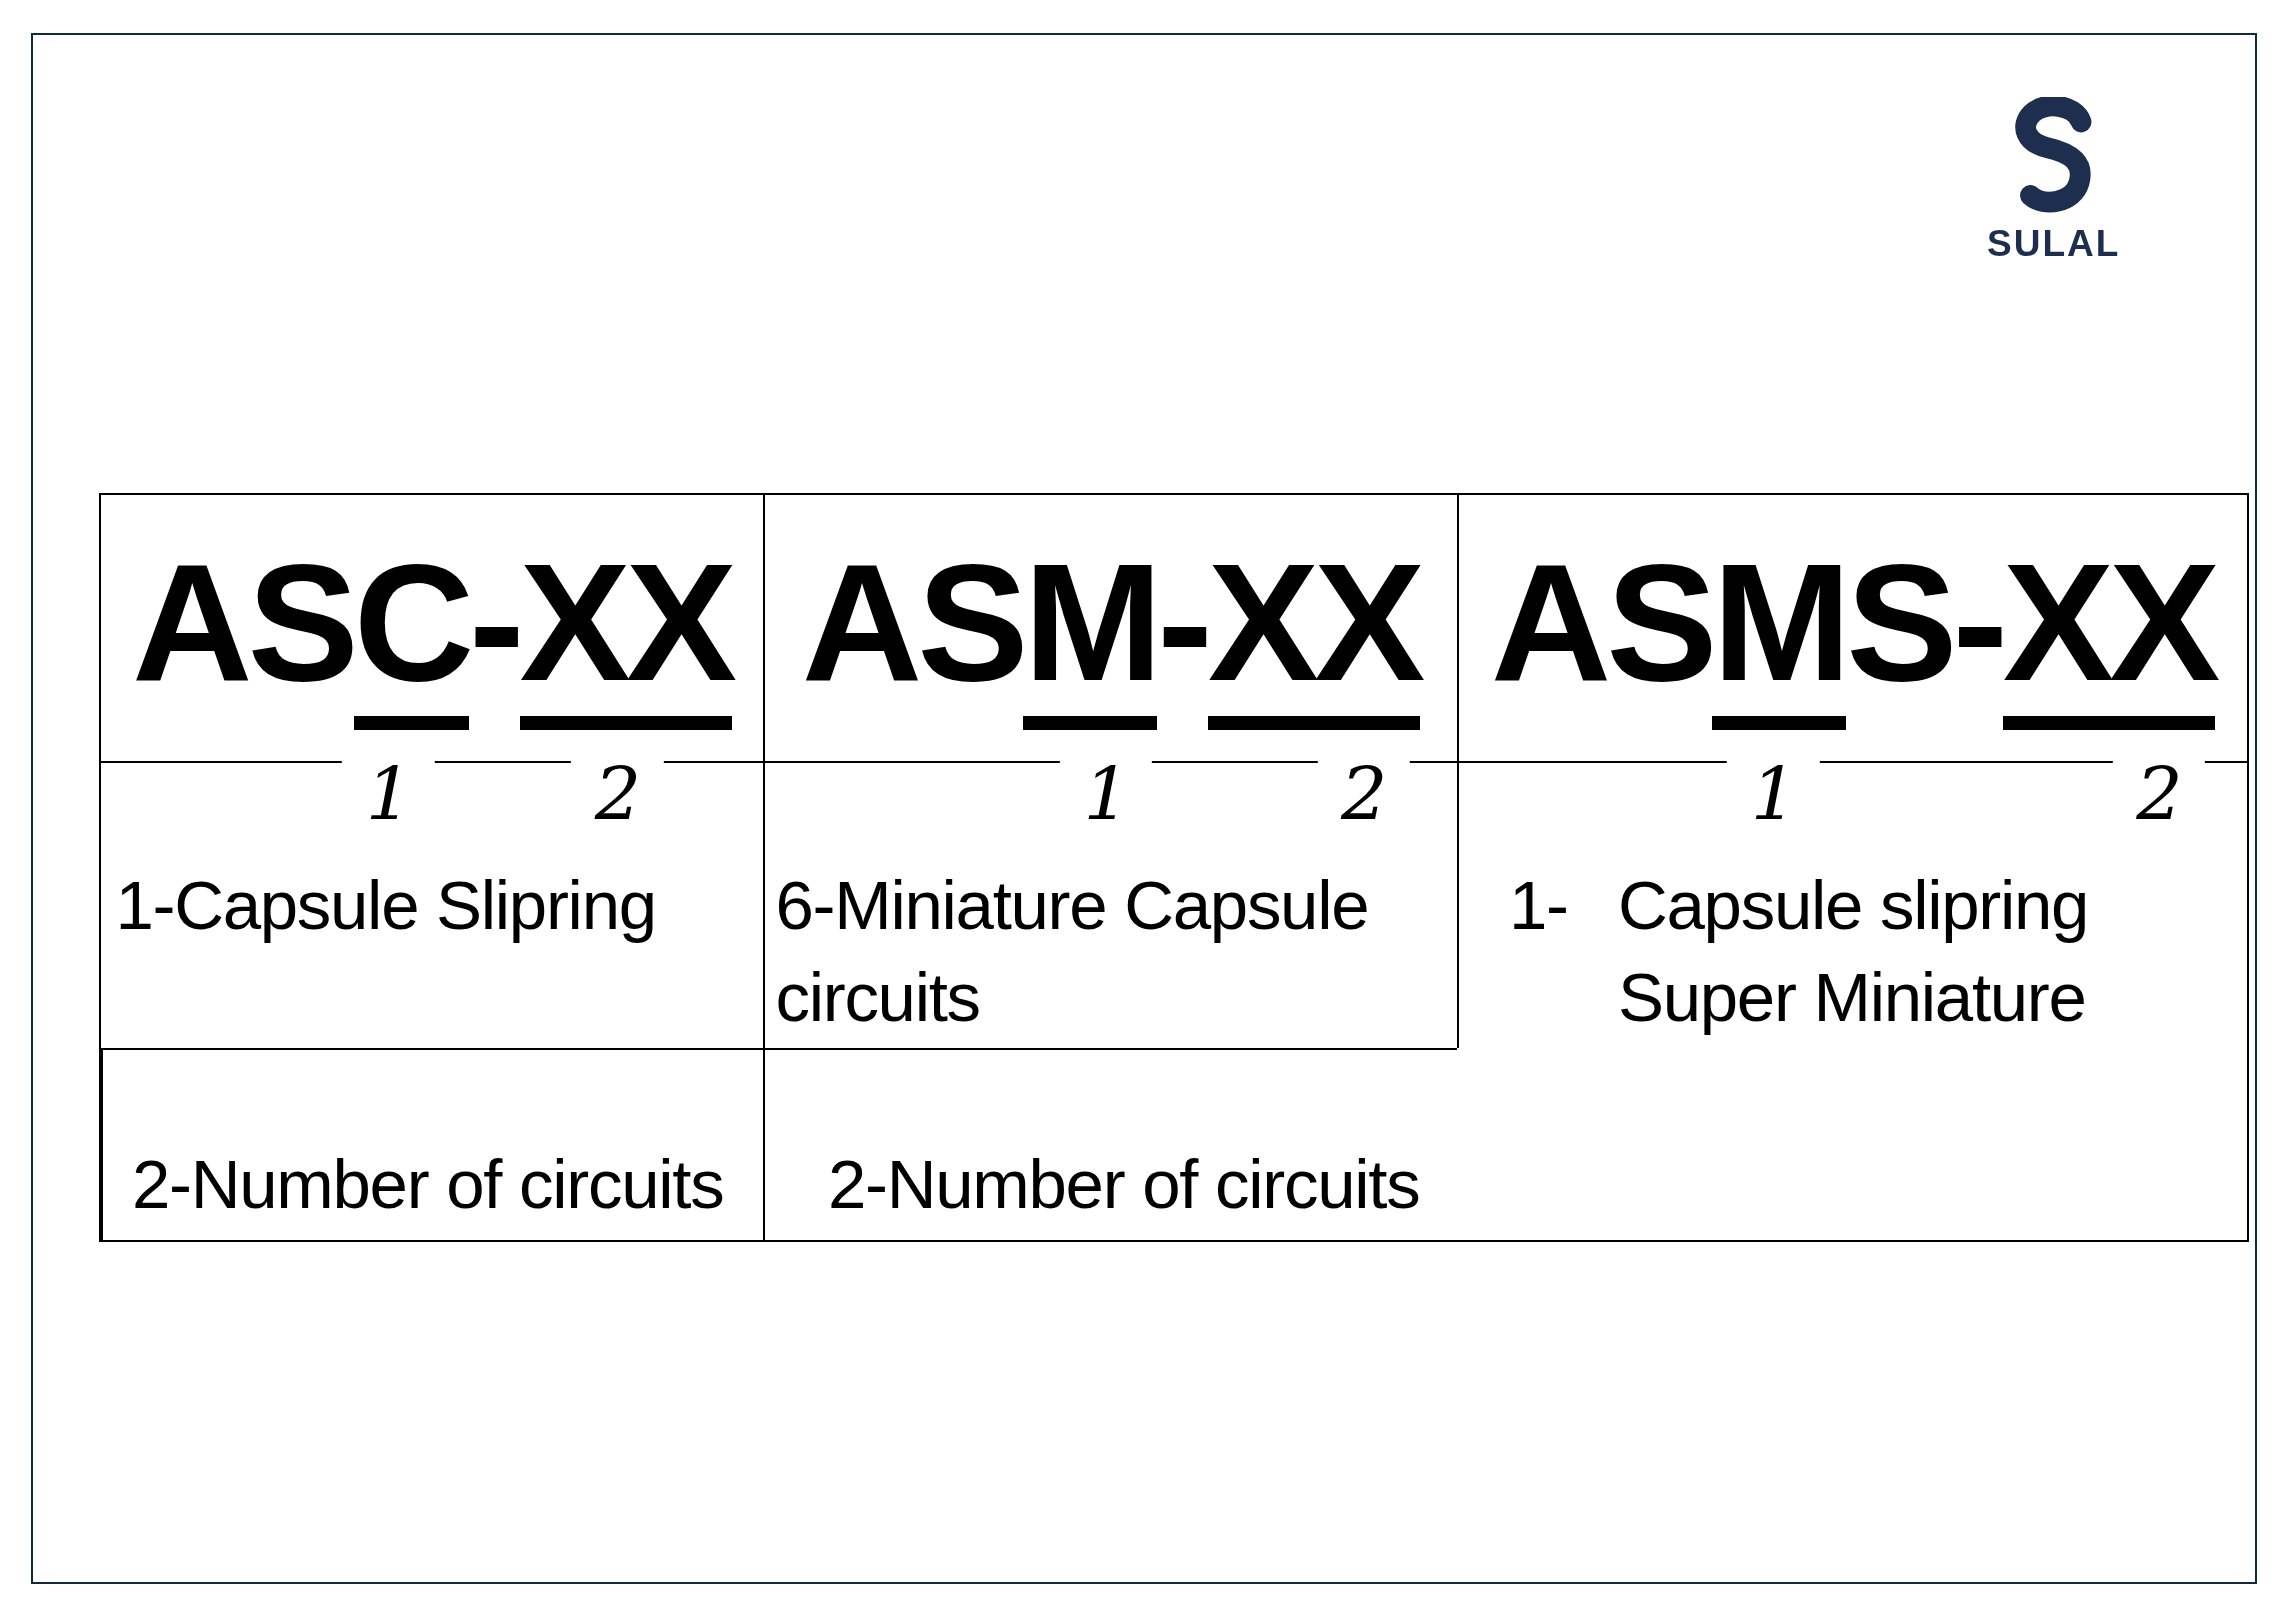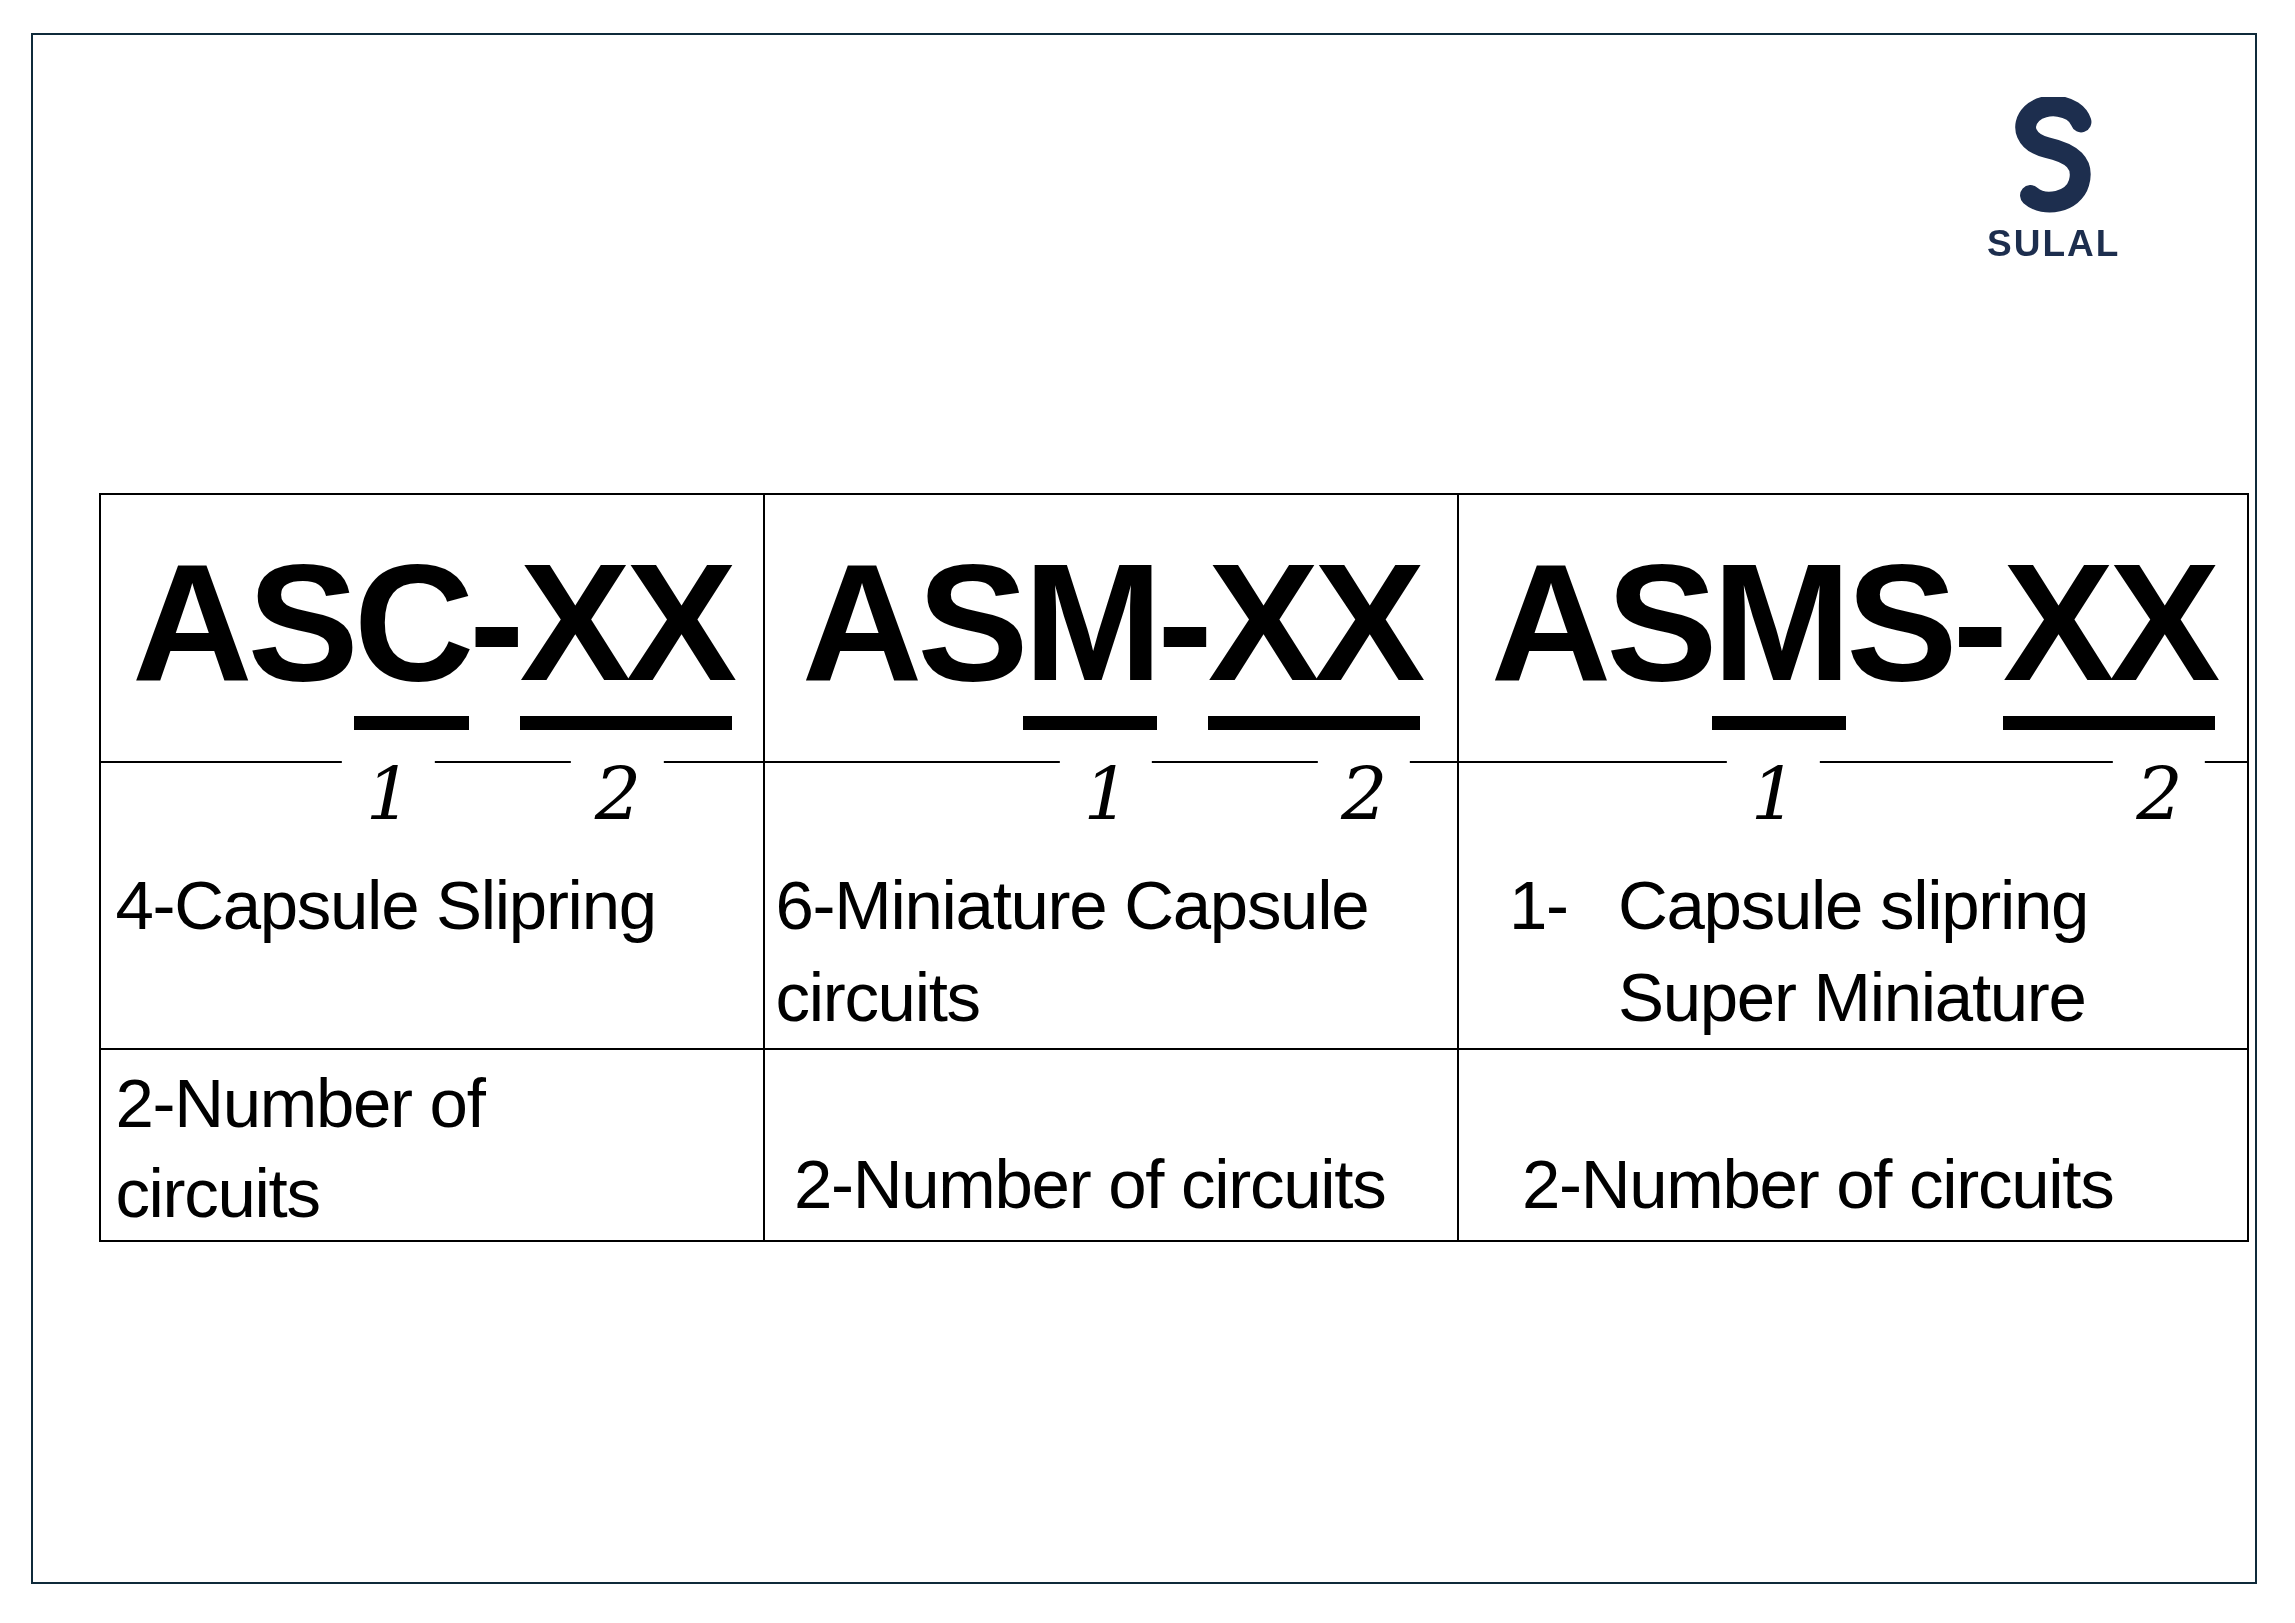--- a/index.html
+++ b/index.html
@@ -128,44 +128,40 @@
   <div class="cell head cv c2">
     <span>AS</span>
       <span class="ul">M</span>
       <span>S-</span>
       <span class="ul">XX</span>
   </div>
 
   <div class="cell ch body2 c0">
     <span class="callout" style="left:43.4%">1</span>
     <span class="callout" style="left:78%">2</span>
-    <div>4-Capsule Slipring</div>
+    <div>1-Capsule Slipring</div>
   </div>
   <div class="cell ch cv body2 c1">
     <span class="callout" style="left:49.3%">1</span>
     <span class="callout" style="left:86.5%">2</span>
     <div>6-Miniature Capsule</div>
     <div>circuits</div>
   </div>
   <div class="cell ch cv body2 c2">
     <span class="callout" style="left:39.9%">1</span>
     <span class="callout" style="left:88.8%">2</span>
     <div class="hang">
       <span class="marker">1-</span>
       <div>
         <div>Capsule slipring</div>
         <div>Super Miniature</div>
       </div>
     </div>
   </div>
 
-  <div class="cell ch body3 top c0">
-    <div>2-Number of</div>
-    <div>circuits</div>
-  </div>
   <div class="cell ch cv body3 bot c1">
     <div>2-Number of circuits</div>
   </div>
   <div class="cell ch cv body3 bot c2">
     <div>2-Number of circuits</div>
   </div>
 
 </div>
 
 

